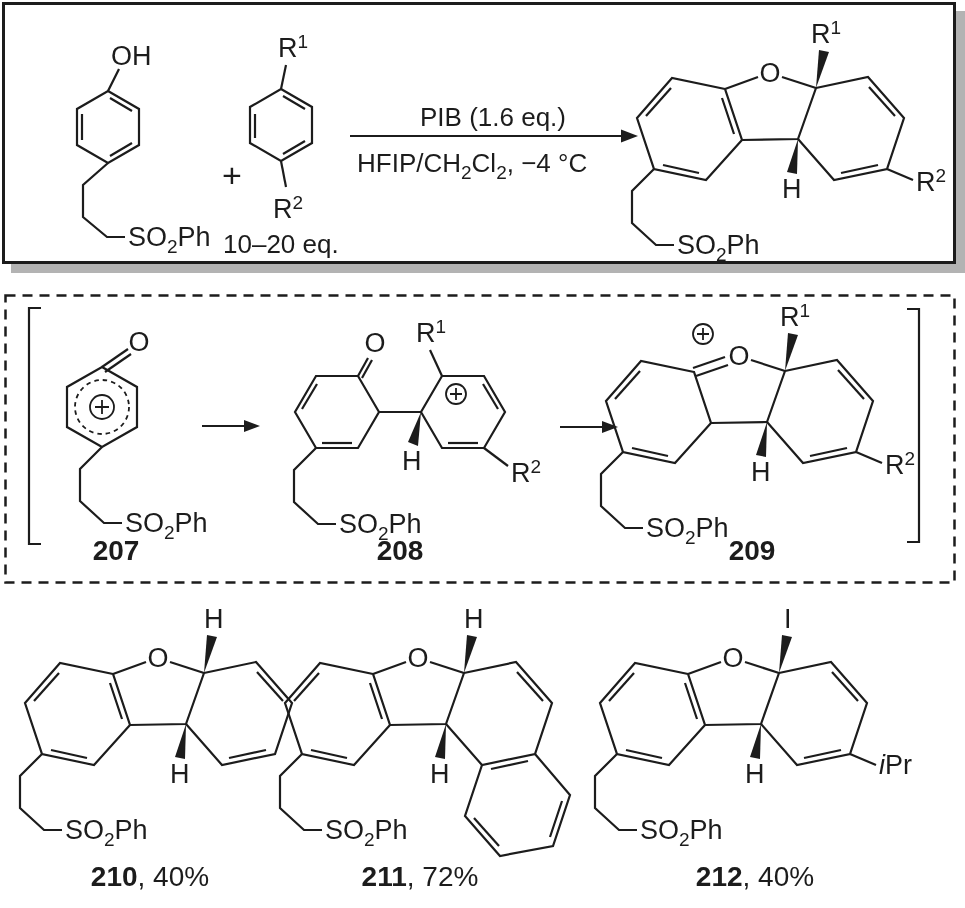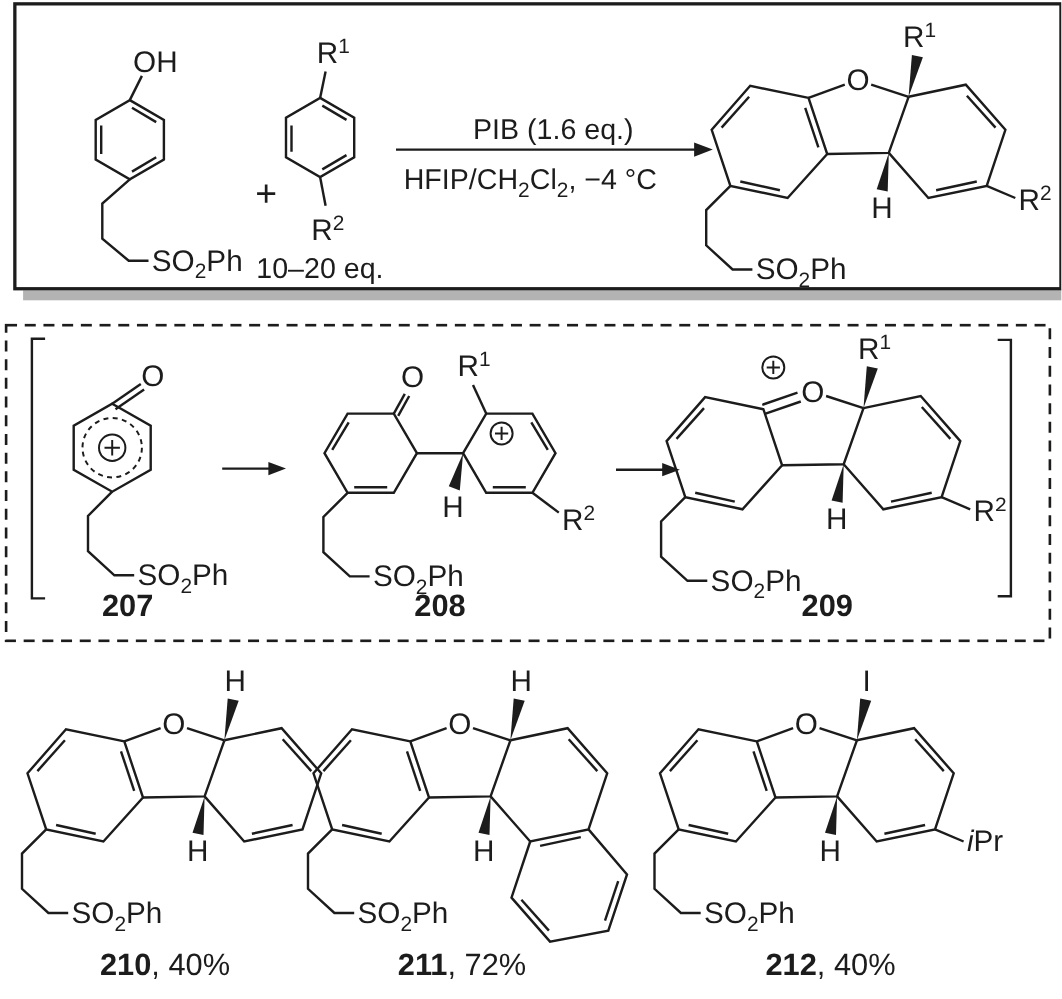--- a/index.html
+++ b/index.html
@@ -1,18 +1,18 @@
 <!DOCTYPE html>
 <html><head>
 <meta charset="utf-8">
 <style>
   html,body{margin:0;padding:0;background:#ffffff;}
   .page{position:relative;width:965px;height:908px;background:#ffffff;overflow:hidden;
         font-family:"Liberation Sans","DejaVu Sans",sans-serif;}
-  .top-box{position:absolute;left:12px;top:2px;width:948px;height:256px;
+  .top-box{position:absolute;left:2px;top:2px;width:948px;height:256px;
            border:3px solid #1c1c1c;box-shadow:9px 9px 0 0 #b3b3b3;background:#ffffff;}
   .top-box svg{display:block;}
   svg{position:absolute;left:0;top:0;}
   svg.mid{left:4px;top:294px;}
   svg.bottom{left:0;top:590px;}
   .bond{stroke:#1c1c1c;stroke-width:2.2;fill:none;}
   .thin{stroke:#1c1c1c;stroke-width:1.8;fill:none;}
   .wedge{fill:#1c1c1c;stroke:none;}
   .atom{font-size:27px;fill:#1c1c1c;}
   .cond{font-size:26px;fill:#1c1c1c;}

